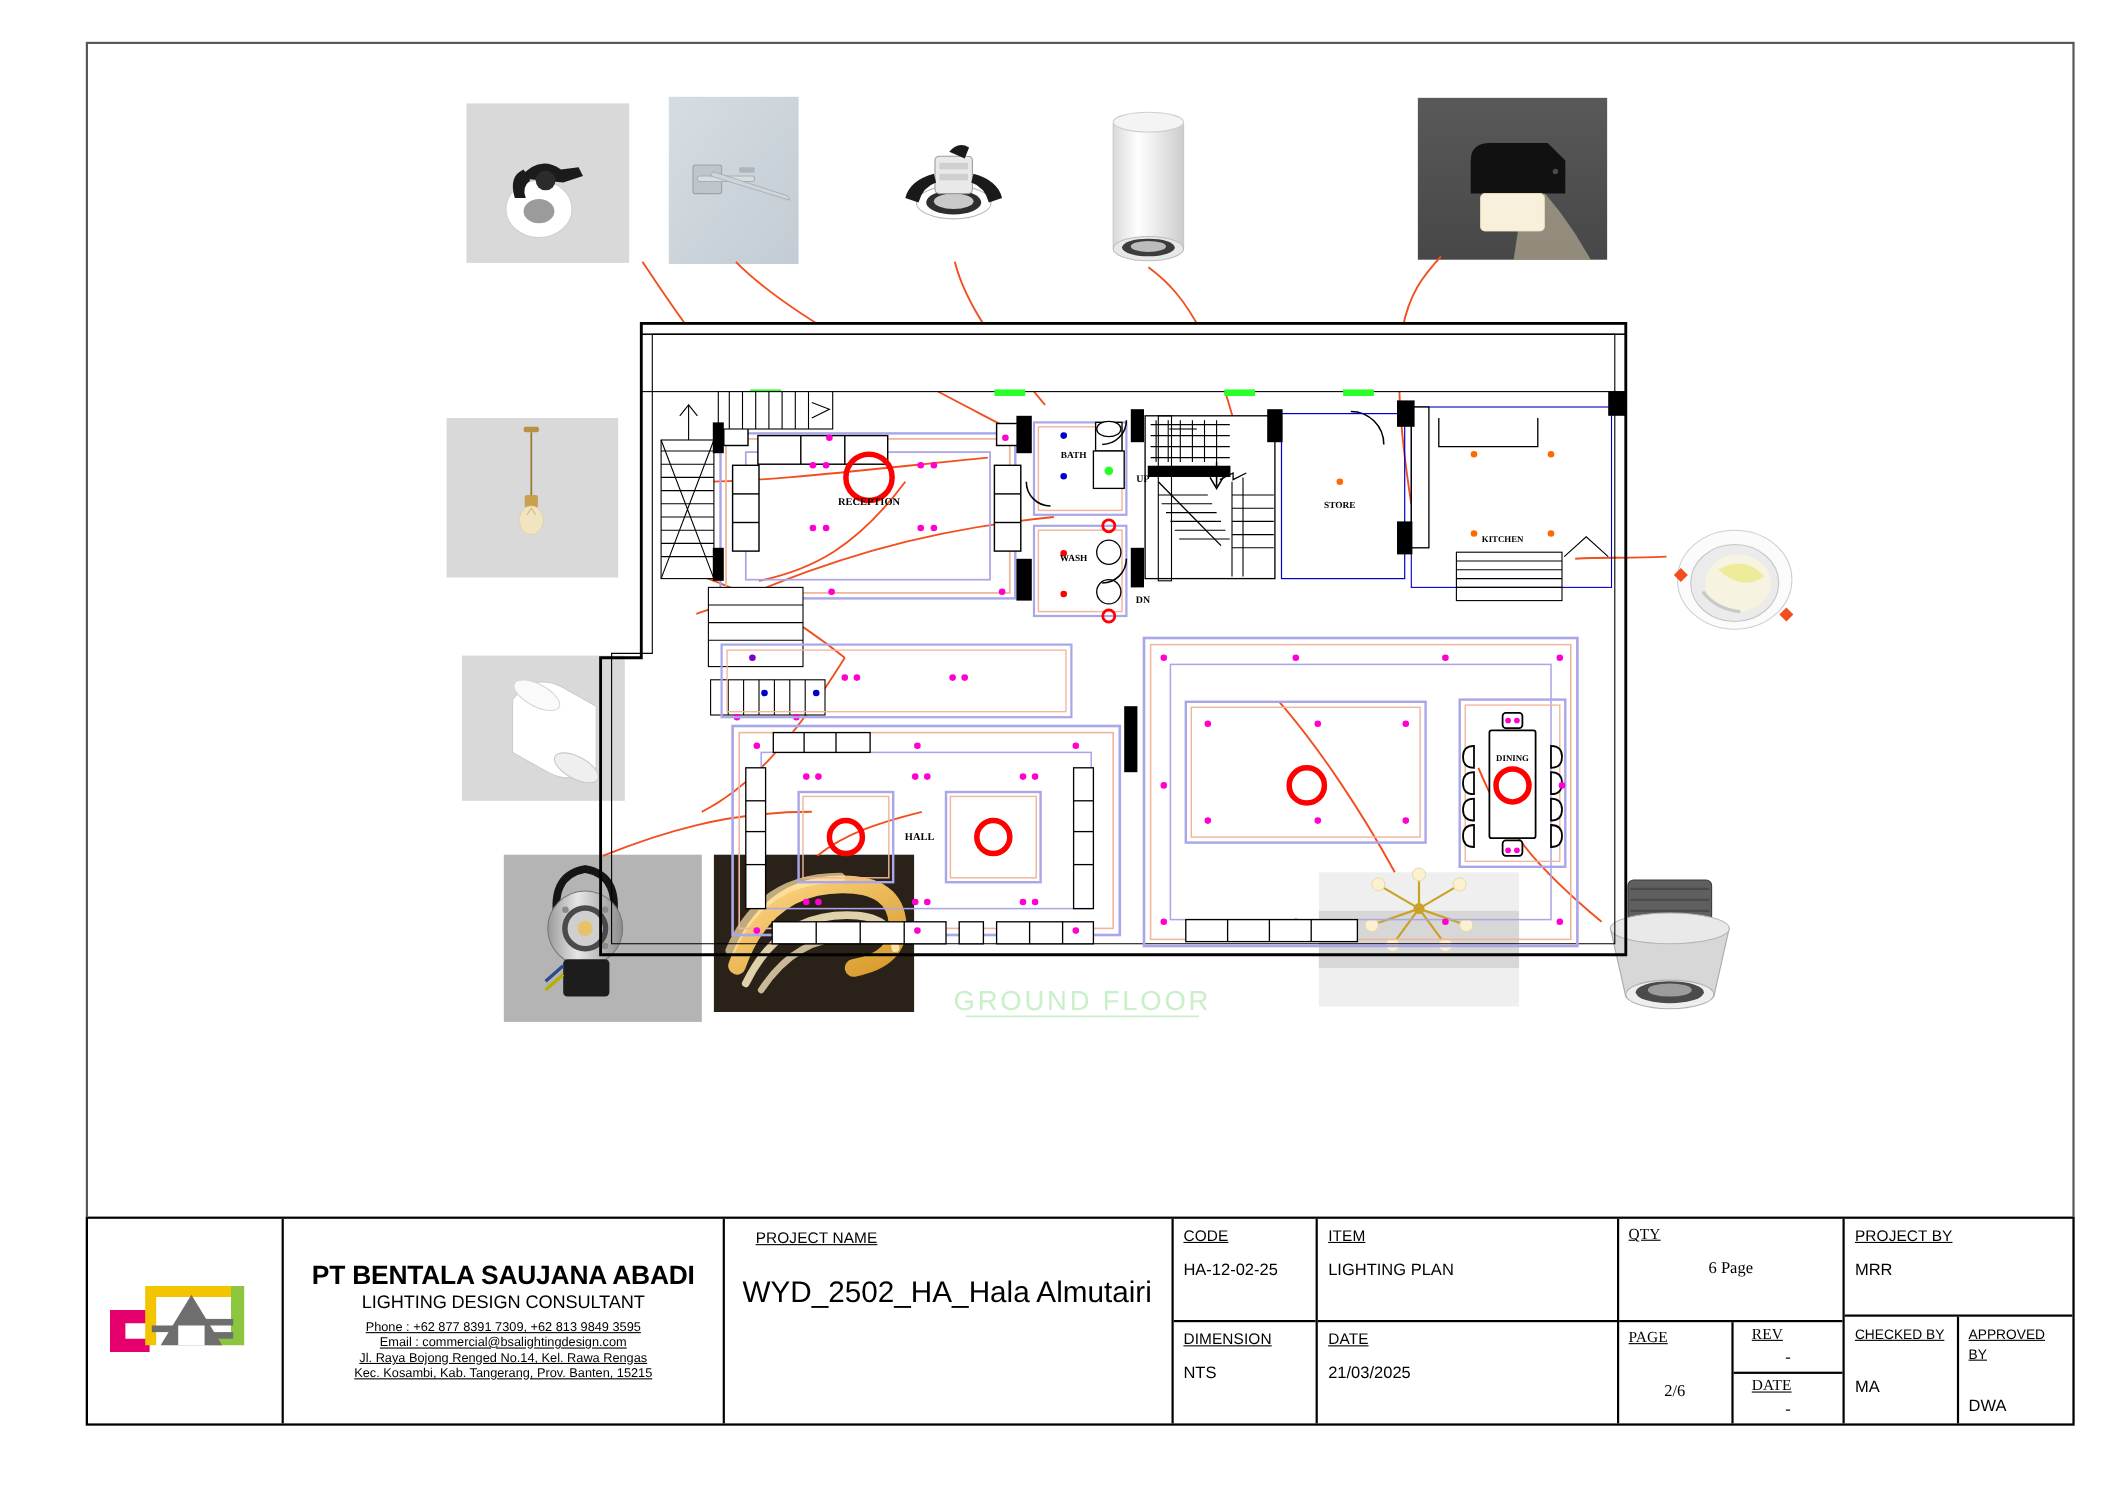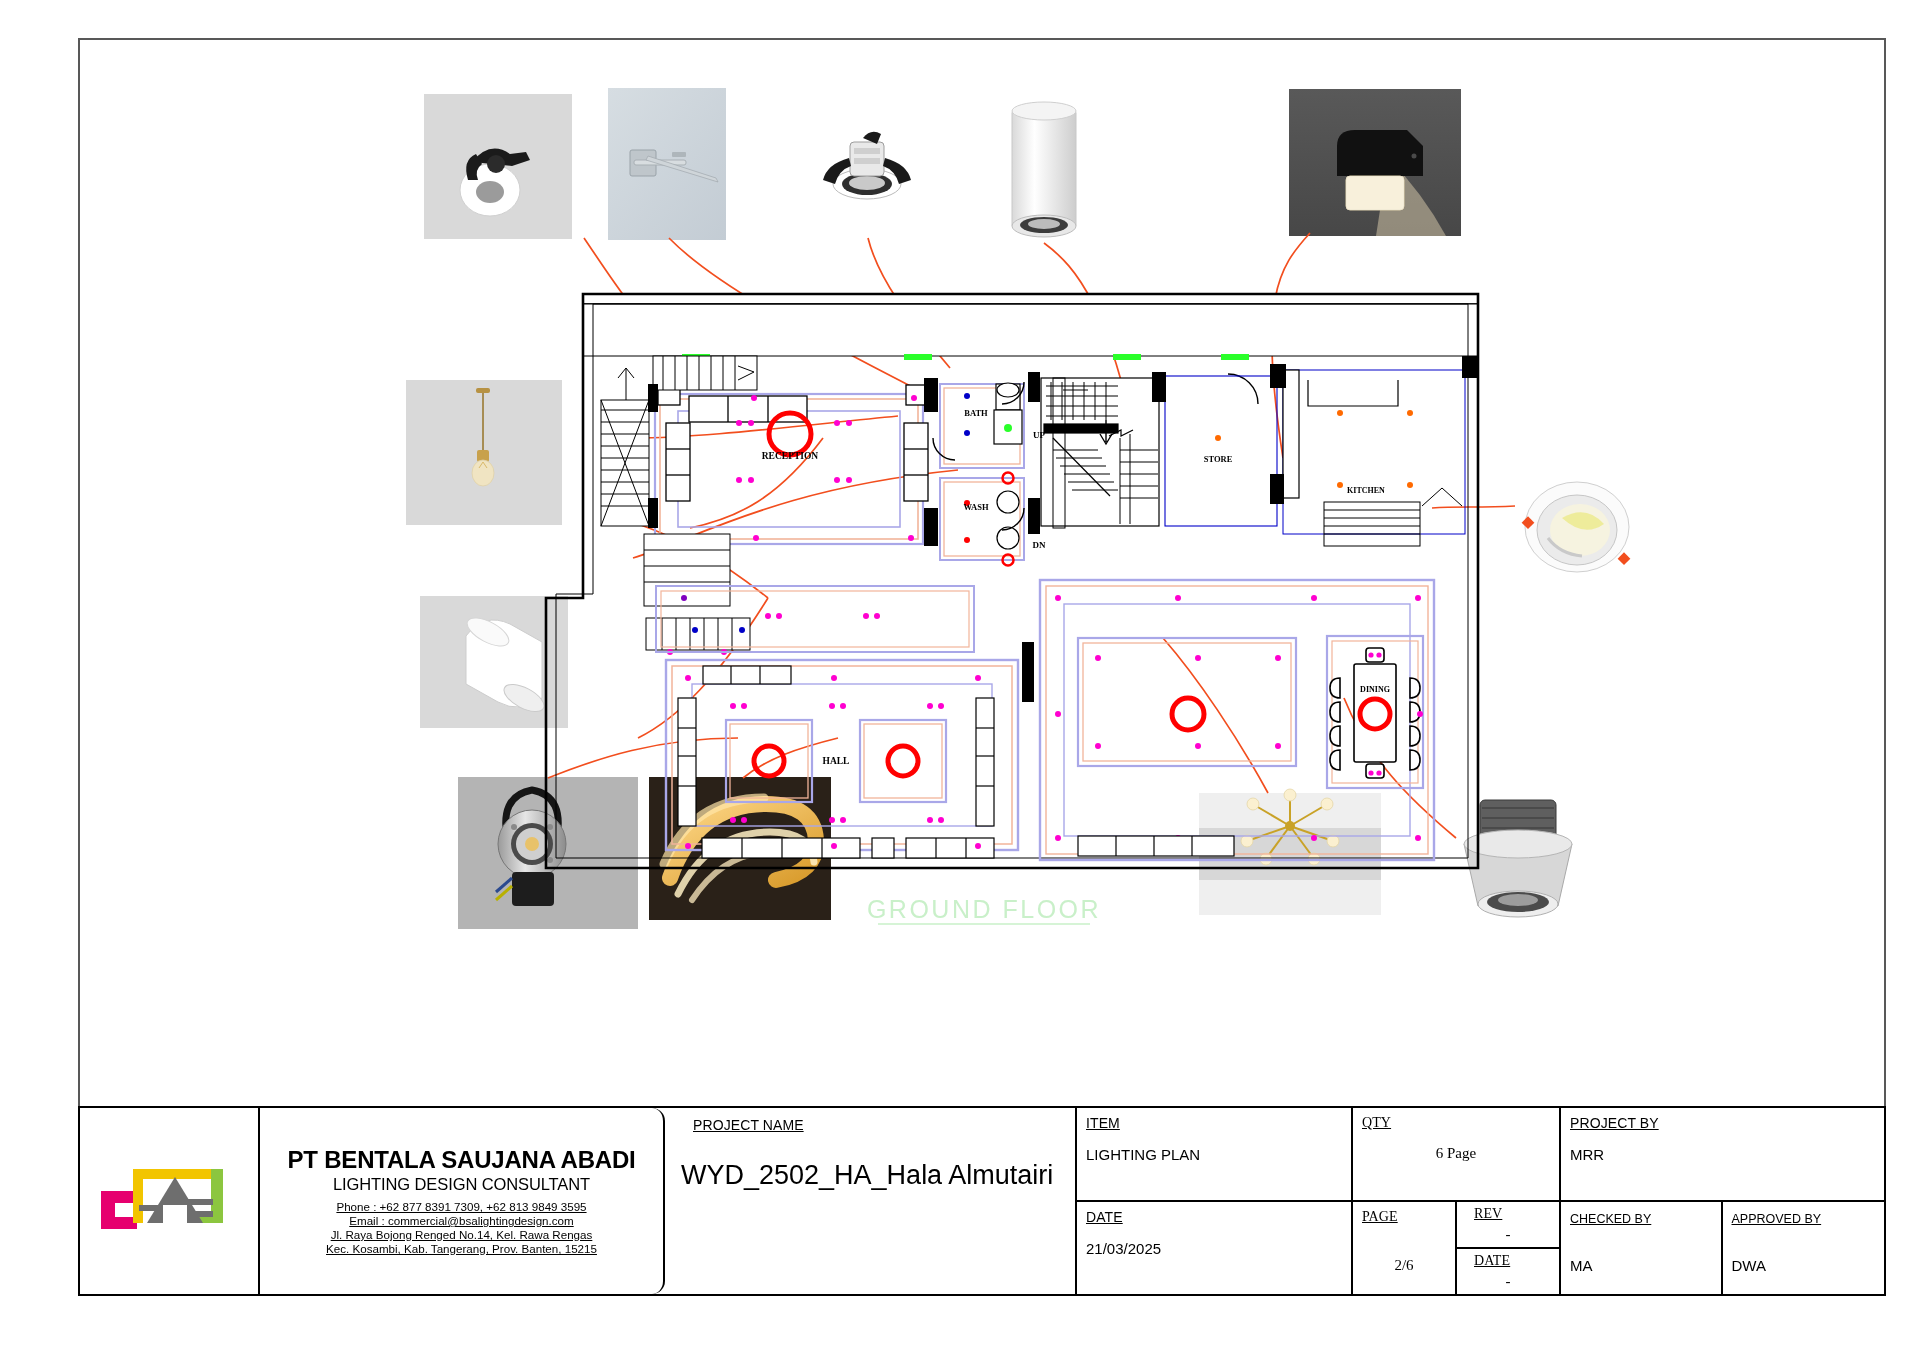--- a/index.html
+++ b/index.html
@@ -60,21 +60,21 @@
     color: #000;
     text-decoration: underline;
     display: inline-block;
     letter-spacing: .1px;
   }
   .tb-value { font-size: 15px; color: #000; }
 
   
   #logo-cell { width: 180px; display:flex; align-items:center; justify-content:center; }
   
-  #company-cell { width: 405px; display:flex; flex-direction:column; align-items:center; justify-content:center; padding: 6px 8px; border-radius: 13px; }
+  #company-cell { width: 405px; display:flex; flex-direction:column; align-items:center; justify-content:center; padding: 6px 8px; }
   .co-name { font-size: 24px; font-weight: bold; letter-spacing: -0.2px; white-space: nowrap; }
   .co-sub  { font-size: 16.5px; letter-spacing: -0.1px; margin-top:1px; white-space: nowrap;}
   .co-line { font-size: 11.6px; line-height: 14px; text-align:center; white-space: nowrap; }
   .co-lines { margin-top: 6px; text-decoration: underline; }
 
   
   #project-cell { width: 412px; padding: 10px 12px; }
   #project-cell .tb-label { position:absolute; left:28px; top:9px; }
   .proj-name {
     position:absolute; left:0; right:0; top:52px;
@@ -715,20 +715,34 @@
         <div class="co-line">Jl. Raya Bojong Renged No.14, Kel. Rawa Rengas</div>
         <div class="co-line">Kec. Kosambi, Kab. Tangerang, Prov. Banten, 15215</div>
       </div>
     </div>
 
     <div class="tb-cell" id="project-cell">
       <span class="tb-label">PROJECT NAME</span>
       <div class="proj-name">WYD_2502_HA_Hala Almutairi</div>
     </div>
 
+    <div class="tb-cell stack" id="cd-cell">
+      <div class="row">
+        <div class="minicell" style="width:100%">
+          <span class="tb-label">CODE</span>
+          <span class="tb-value">HA-12-02-25</span>
+        </div>
+      </div>
+      <div class="row">
+        <div class="minicell" style="width:100%">
+          <span class="tb-label">DIMENSION</span>
+          <span class="tb-value">NTS</span>
+        </div>
+      </div>
+    </div>
 
     <div class="tb-cell stack" id="item-cell">
       <div class="row">
         <div class="minicell" style="width:100%">
           <span class="tb-label">ITEM</span>
           <span class="tb-value">LIGHTING PLAN</span>
         </div>
       </div>
       <div class="row">
         <div class="minicell" style="width:100%">

